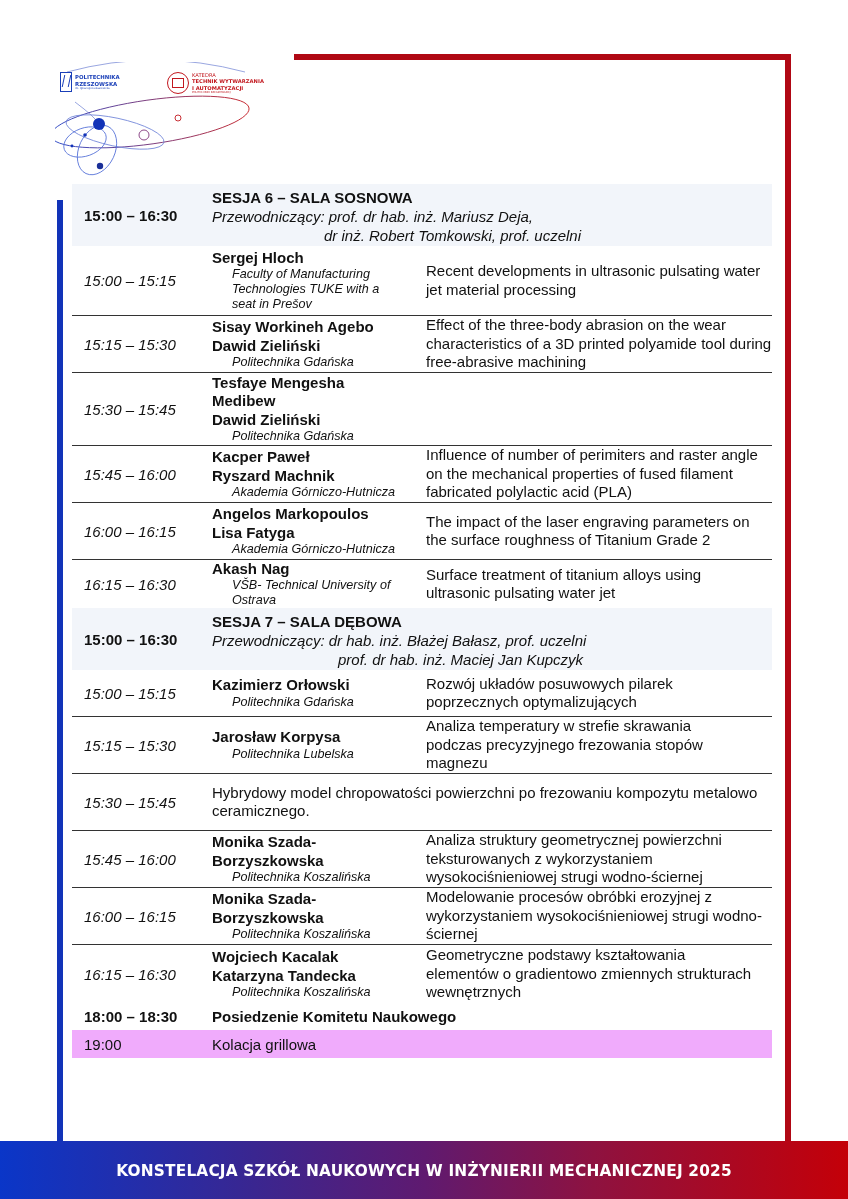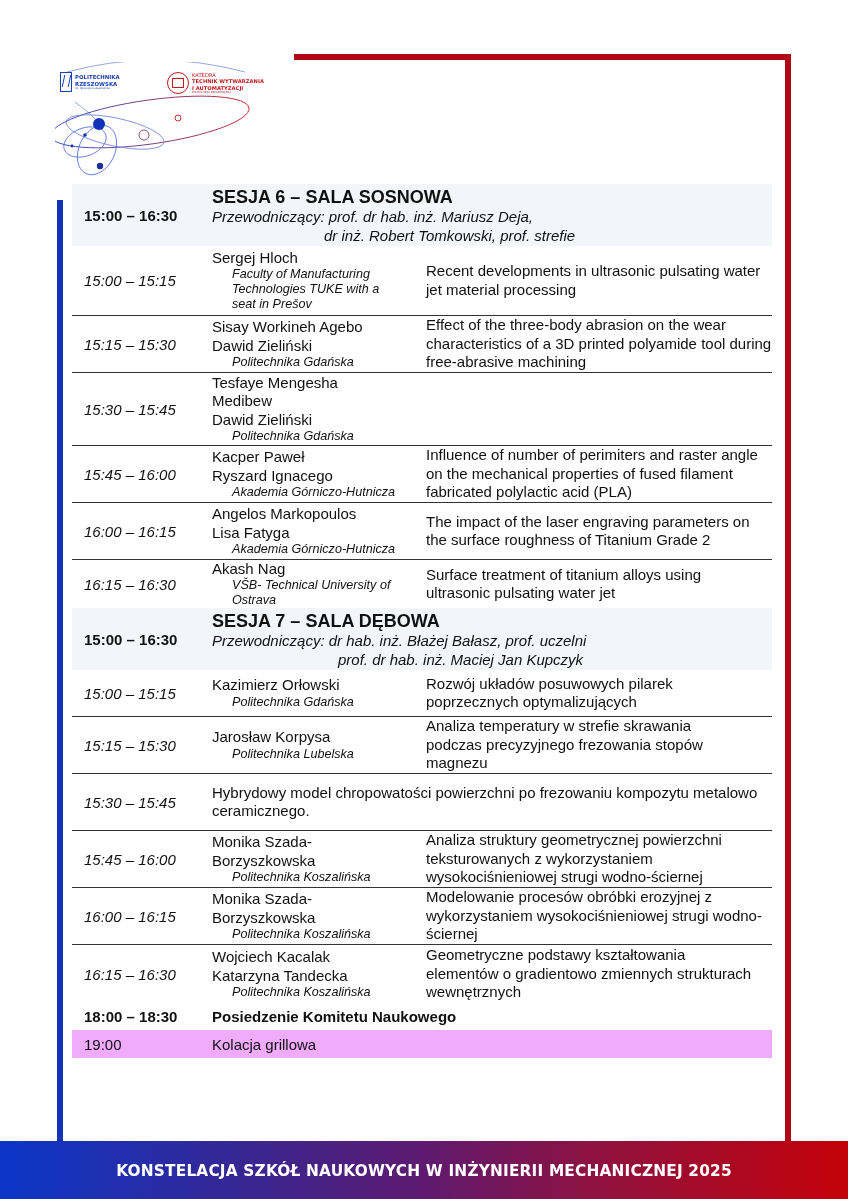--- a/index.html
+++ b/index.html
@@ -26,27 +26,27 @@
 
   .schedule { position: absolute; left: 72px; top: 184px; width: 700px; }
   .row { display: flex; position: relative; }
   .row.divider { border-top: 1.3px solid #333; }
   .c-time { width: 140px; padding-left: 12px; display: flex; align-items: center; font-size: 15px; }
   .c-time.italic { font-style: italic; }
   .c-time.bold { font-weight: bold; }
   .c-speaker { width: 214px; display: flex; flex-direction: column; justify-content: center; }
   .c-title { flex: 1; display: flex; flex-direction: column; justify-content: center; font-size: 15px; line-height: 18.4px; padding-left: 0; }
 
-  .name { font-weight: normal; font-size: 15px; line-height: 18.5px; }
+  .name { font-weight: bold; font-size: 15px; line-height: 18.5px; }
   .aff { font-style: italic; font-size: 12.6px; line-height: 15px; margin-left: 20px; }
 
   .session { background: #F2F5FA; height: 62px; }
   .session .c-time { height: 100%; }
   .session .body { display: flex; flex-direction: column; justify-content: center; padding-top: 2px; }
-  .session .s-title { font-weight: bold; font-size: 18px; line-height: 19px; }
+  .session .s-title { font-weight: bold; font-size: 15px; line-height: 19px; }
   .session .chair { font-style: italic; font-size: 15px; line-height: 19px; }
   .session .chair2 { font-style: italic; font-size: 15px; line-height: 19px; }
 
   .row.plain { height: 25px; }
   .row.dinner { background: #f0abfc; height: 28px; }
   .row.dinner .c-time { font-size: 15px; }
   .row .event { display: flex; align-items: center; font-size: 15px; }
 
   .footer { position: absolute; left: 0; top: 1141px; width: 848px; height: 58px;
     background: linear-gradient(to right, #0A36C8 0%, #3A2690 30%, #5F1A70 50%, #8E1240 70%, #C40008 100%);
@@ -100,21 +100,21 @@
   </div>
 </div>
 
 <div class="schedule">
 
   <div class="row session">
     <div class="c-time bold">15:00 – 16:30</div>
     <div class="body">
       <div class="s-title">SESJA 6 – SALA SOSNOWA</div>
       <div class="chair"><span>Przewodniczący:</span> <span>prof. dr hab. inż. Mariusz Deja,</span></div>
-      <div class="chair2" style="padding-left:112px">dr inż. Robert Tomkowski, prof. strefie</div>
+      <div class="chair2" style="padding-left:112px">dr inż. Robert Tomkowski, prof. uczelni</div>
     </div>
   </div>
 
   <div class="row" style="height:69px">
     <div class="c-time italic">15:00 – 15:15</div>
     <div class="c-speaker">
       <div class="name">Sergej Hloch</div>
       <div class="aff" style="padding-right:20px">Faculty of Manufacturing Technologies TUKE with a seat in Prešov</div>
     </div>
     <div class="c-title" style="padding-right:10px">Recent developments in ultrasonic pulsating water jet material processing</div>
@@ -136,21 +136,21 @@
       <div class="name" style="padding-right:60px">Tesfaye Mengesha Medibew</div>
       <div class="name">Dawid Zieliński</div>
       <div class="aff">Politechnika Gdańska</div>
     </div>
   </div>
 
   <div class="row divider" style="height:57px">
     <div class="c-time italic">15:45 – 16:00</div>
     <div class="c-speaker">
       <div class="name">Kacper Paweł</div>
-      <div class="name">Ryszard Ignacego</div>
+      <div class="name">Ryszard Machnik</div>
       <div class="aff">Akademia Górniczo-Hutnicza</div>
     </div>
     <div class="c-title">Influence of number of perimiters and raster angle on the mechanical properties of fused filament fabricated polylactic acid (PLA)</div>
   </div>
 
   <div class="row divider" style="height:57px">
     <div class="c-time italic">16:00 – 16:15</div>
     <div class="c-speaker">
       <div class="name">Angelos Markopoulos</div>
       <div class="name">Lisa Fatyga</div>

